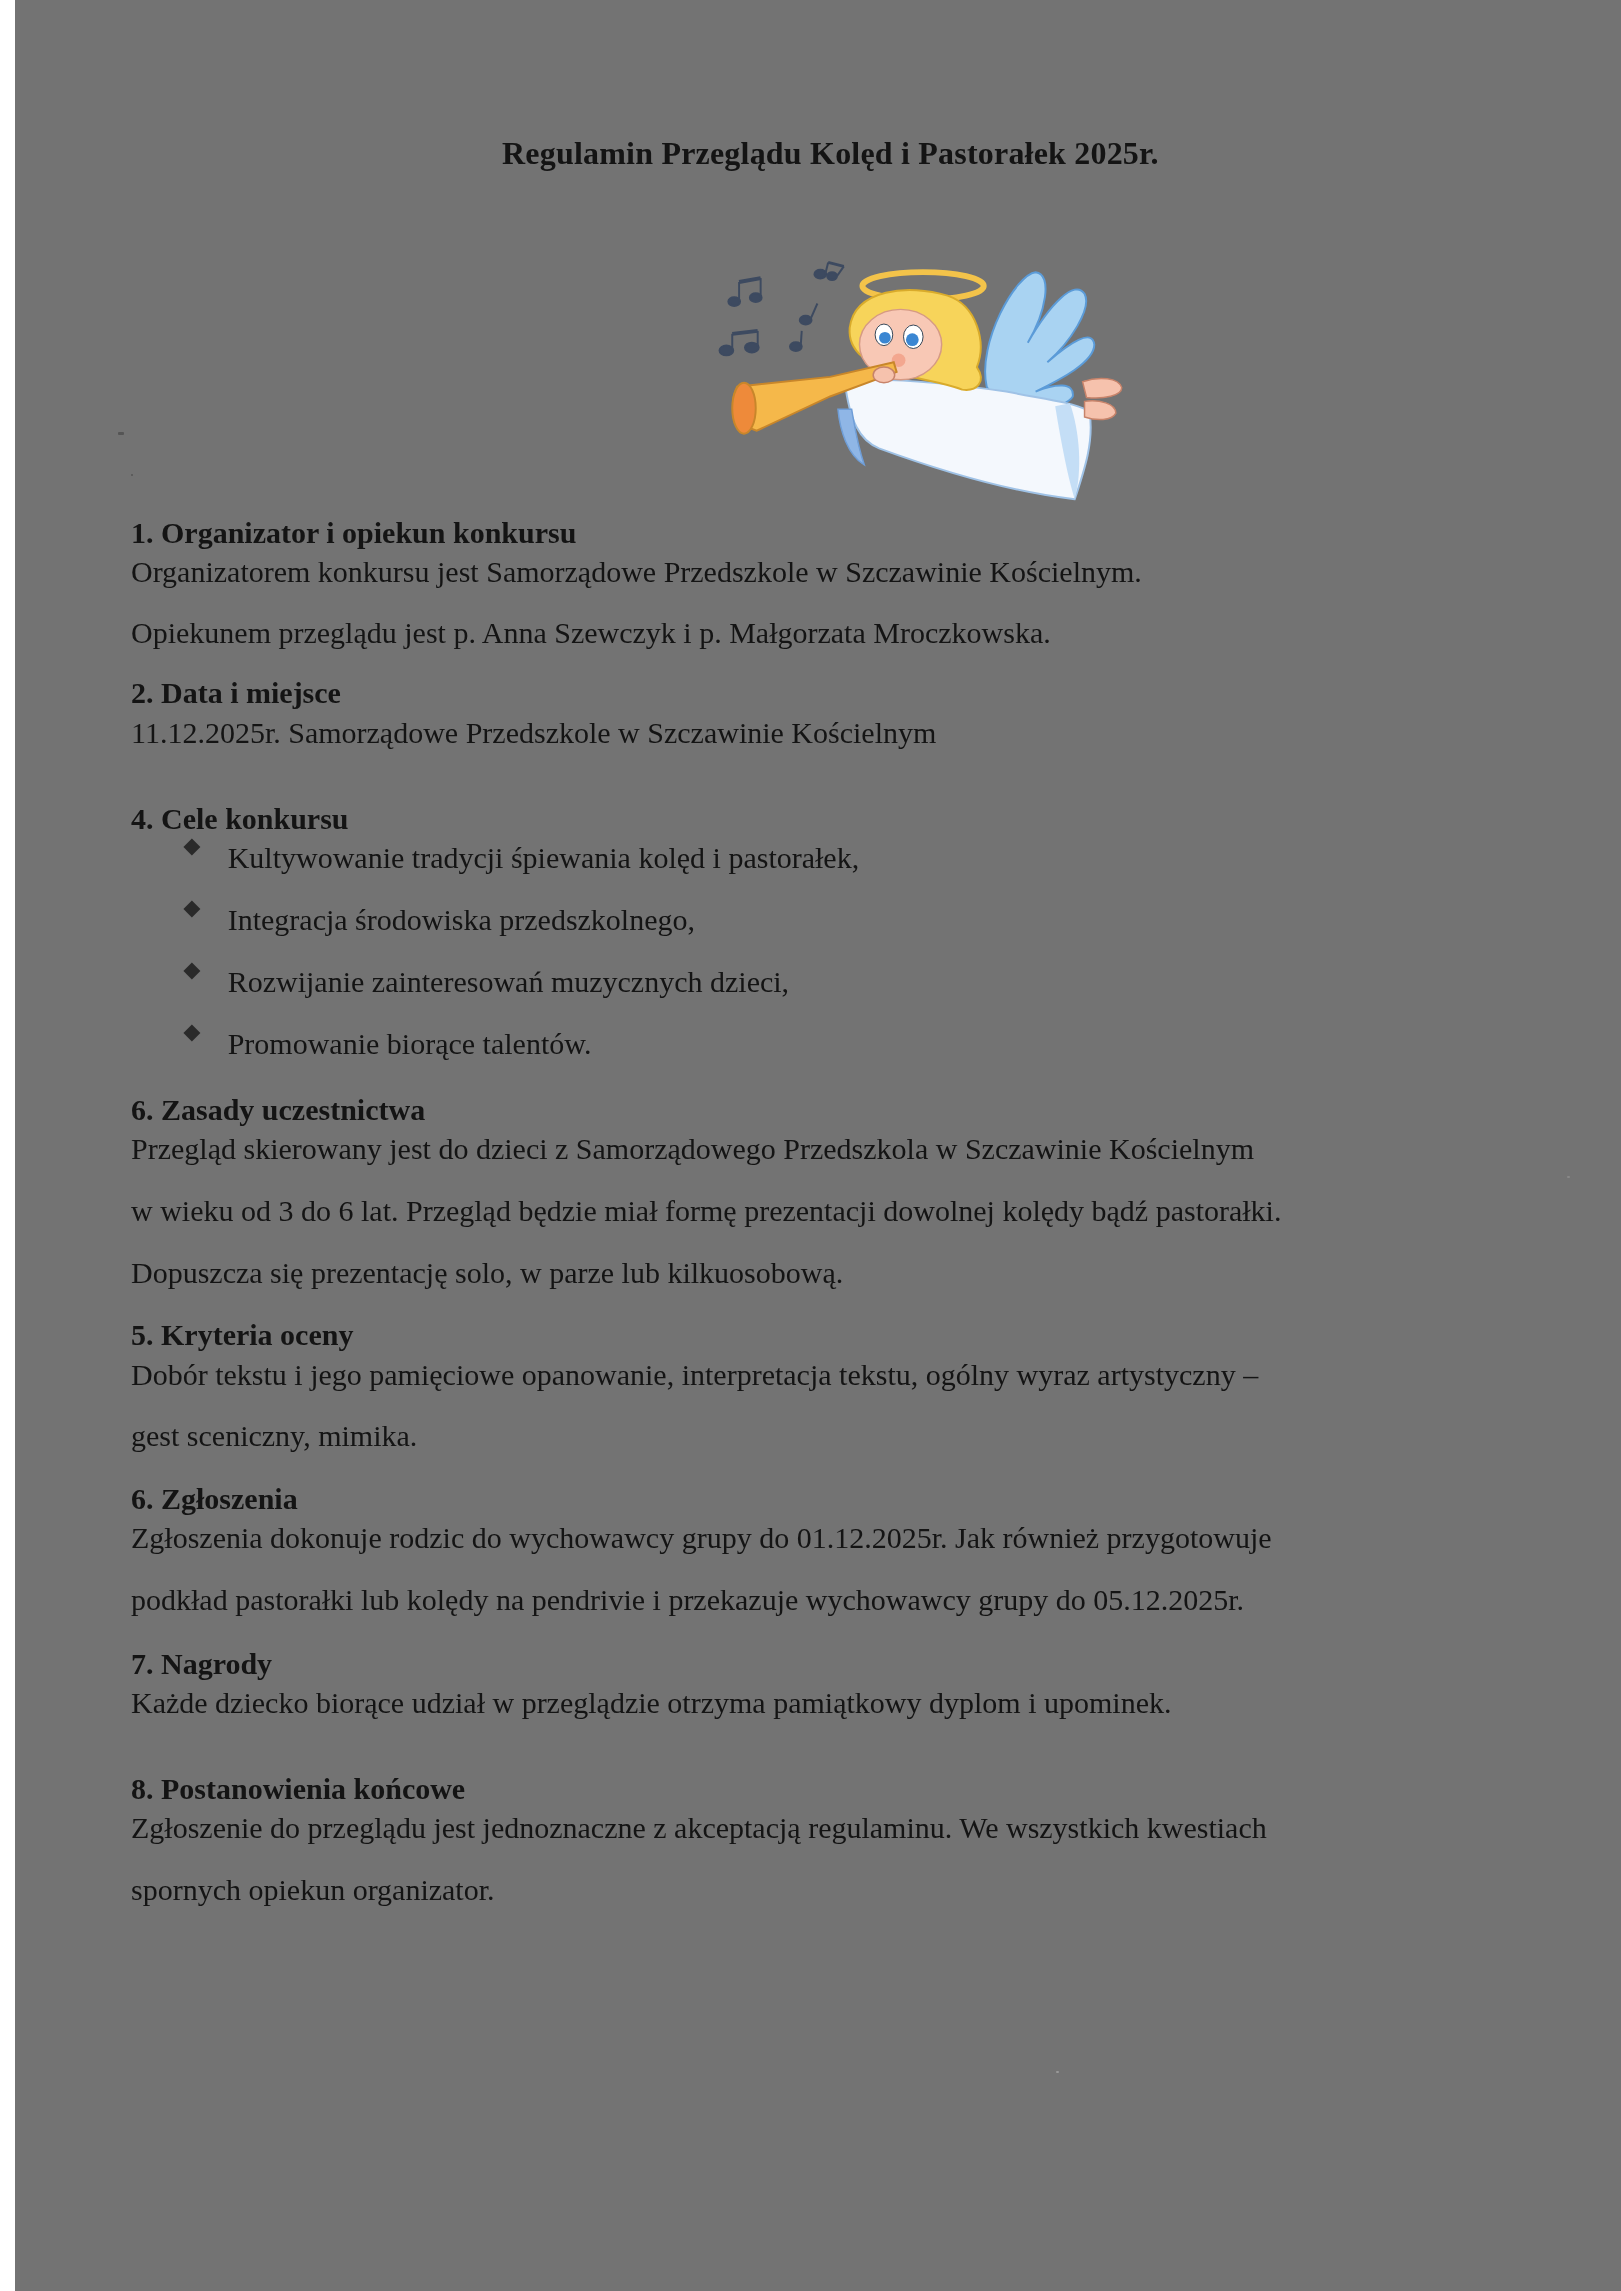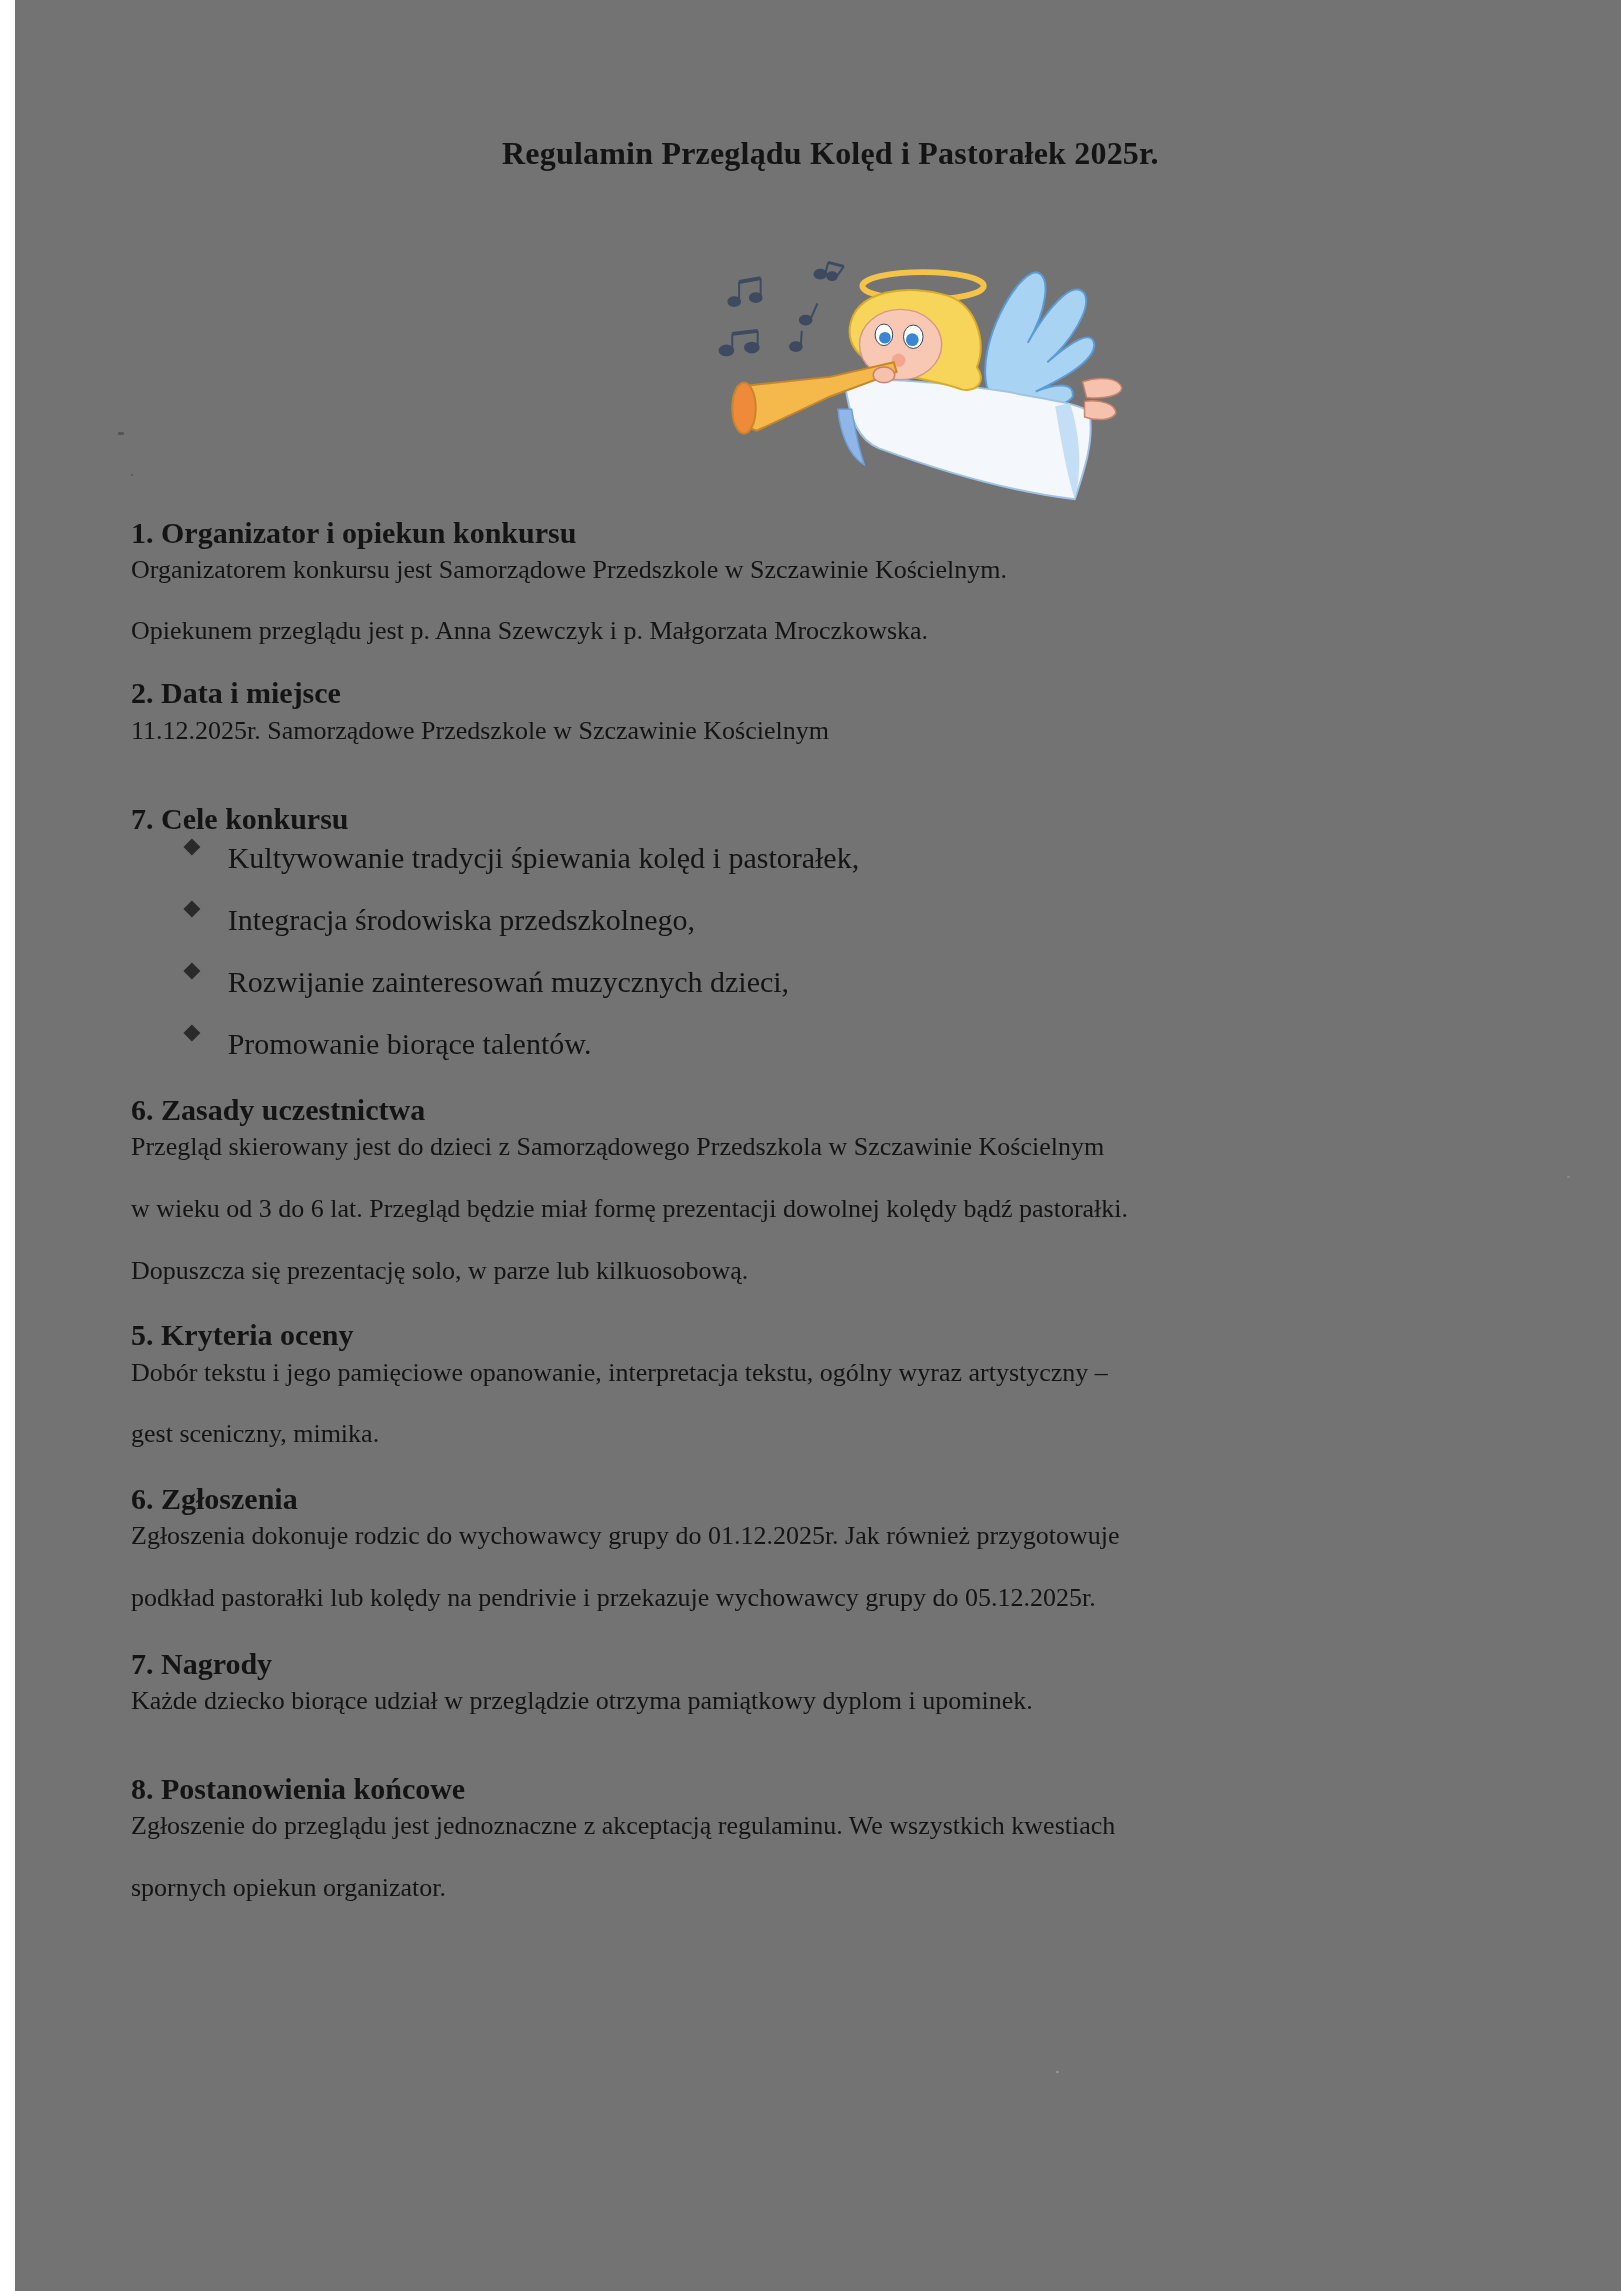--- a/index.html
+++ b/index.html
@@ -48,21 +48,21 @@
     .heading {
       position: absolute;
       left: 0;
       font-weight: bold;
       font-size: 30px;
       white-space: nowrap;
     }
     .line {
       position: absolute;
       left: 0;
-      font-size: 26px;
+      font-size: 30px;
       white-space: nowrap;
     }
     .bullet-item {
       position: absolute;
       left: 51px;
       font-size: 30px;
       white-space: nowrap;
       display: flex;
       align-items: flex-start;
     }
@@ -148,21 +148,21 @@
 
   <div class="content">
 
     <div class="heading" style="top:516px">1. Organizator i opiekun konkursu</div>
     <div class="line" style="top:555px">Organizatorem konkursu jest Samorządowe Przedszkole w Szczawinie Kościelnym.</div>
     <div class="line" style="top:616px">Opiekunem przeglądu jest p. Anna Szewczyk i p. Małgorzata Mroczkowska.</div>
 
     <div class="heading" style="top:676px">2. Data i miejsce</div>
     <div class="line" style="top:716px">11.12.2025r. Samorządowe Przedszkole w Szczawinie Kościelnym</div>
 
-    <div class="heading" style="top:802px">7. Cele konkursu</div>
+    <div class="heading" style="top:802px">4. Cele konkursu</div>
     <div class="bullet-item" style="top:841px">
       <span class="diamond"></span>
       <span>Kultywowanie tradycji śpiewania kolęd i pastorałek,</span>
     </div>
     <div class="bullet-item" style="top:903px">
       <span class="diamond"></span>
       <span>Integracja środowiska przedszkolnego,</span>
     </div>
     <div class="bullet-item" style="top:965px">
       <span class="diamond"></span>

